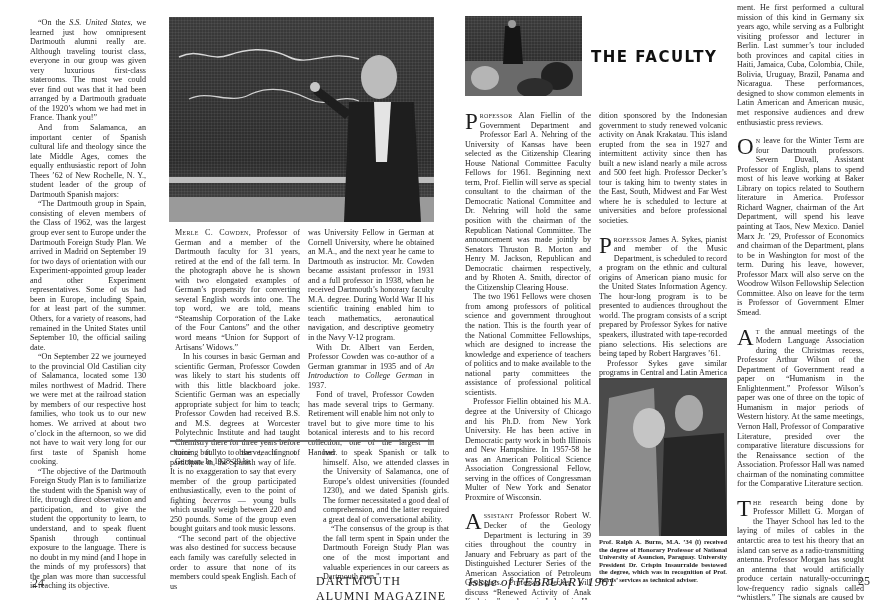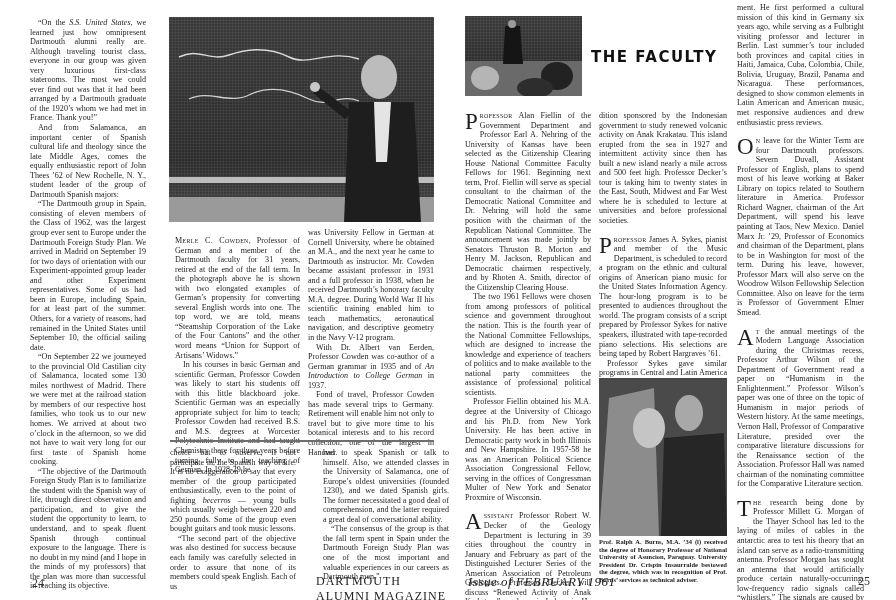--- a/index.html
+++ b/index.html
@@ -45,21 +45,21 @@
       <rect x="0" y="160" width="265" height="6" fill="#bdbdbd"></rect>
       <rect x="0" y="180" width="265" height="25" fill="#9a9a9a"></rect>
       <ellipse cx="210" cy="60" rx="18" ry="22" fill="#bcbcbc"></ellipse>
       <path d="M180 85 L245 85 L252 205 L175 205 Z" fill="#1e1e1e"></path>
       <path d="M205 85 L222 85 L218 145 L207 145 Z" fill="#e4e4e4"></path>
       <path d="M183 95 L150 70 L144 76 L176 102 Z" fill="#1e1e1e"></path>
       <circle cx="146" cy="70" r="5" fill="#c8c8c8"></circle>
     </svg>
   </div>
 
-  <div class="col" style="left:175px;top:236px;width:125px;">
+  <div class="col" style="left:175px;top:228px;width:125px;">
       <p class="noind"><span class="sc">Merle C. Cowden</span>, Professor of German and a member of the Dartmouth faculty for 31 years, retired at the end of the fall term. In the photograph above he is shown with two elongated examples of German’s propensity for converting several English words into one. The top word, we are told, means “Steamship Corporation of the Lake of the Four Cantons” and the other word means “Union for Support of Artisans’ Widows.”</p>
       <p>In his courses in basic German and scientific German, Professor Cowden was likely to start his students off with this little blackboard joke. Scientific German was an especially appropriate subject for him to teach; Professor Cowden had received B.S. and M.S. degrees at Worcester Polytechnic Institute and had taught Chemistry there for three years before turning fully to the teaching of German. In 1928-29 he</p>
     </div>
   <div class="col" style="left:308px;top:228px;width:126px;">
       <p class="noind">was University Fellow in German at Cornell University, where he obtained an M.A., and the next year he came to Dartmouth as instructor. Mr. Cowden became assistant professor in 1931 and a full professor in 1938, when he received Dartmouth’s honorary faculty M.A. degree. During World War II his scientific training enabled him to teach mathematics, aeronautical navigation, and descriptive geometry in the Navy V-12 program.</p>
       <p>With Dr. Albert van Eerden, Professor Cowden was co-author of a German grammar in 1935 and of <i>An Introduction to College German</i> in 1937.</p>
       <p>Fond of travel, Professor Cowden has made several trips to Germany. Retirement will enable him not only to travel but to give more time to his botanical interests and to his record collection, one of the largest in Hanover.</p>
     </div>
 
   <div class="rule" style="left:170px;top:440px;width:264px;"></div>

